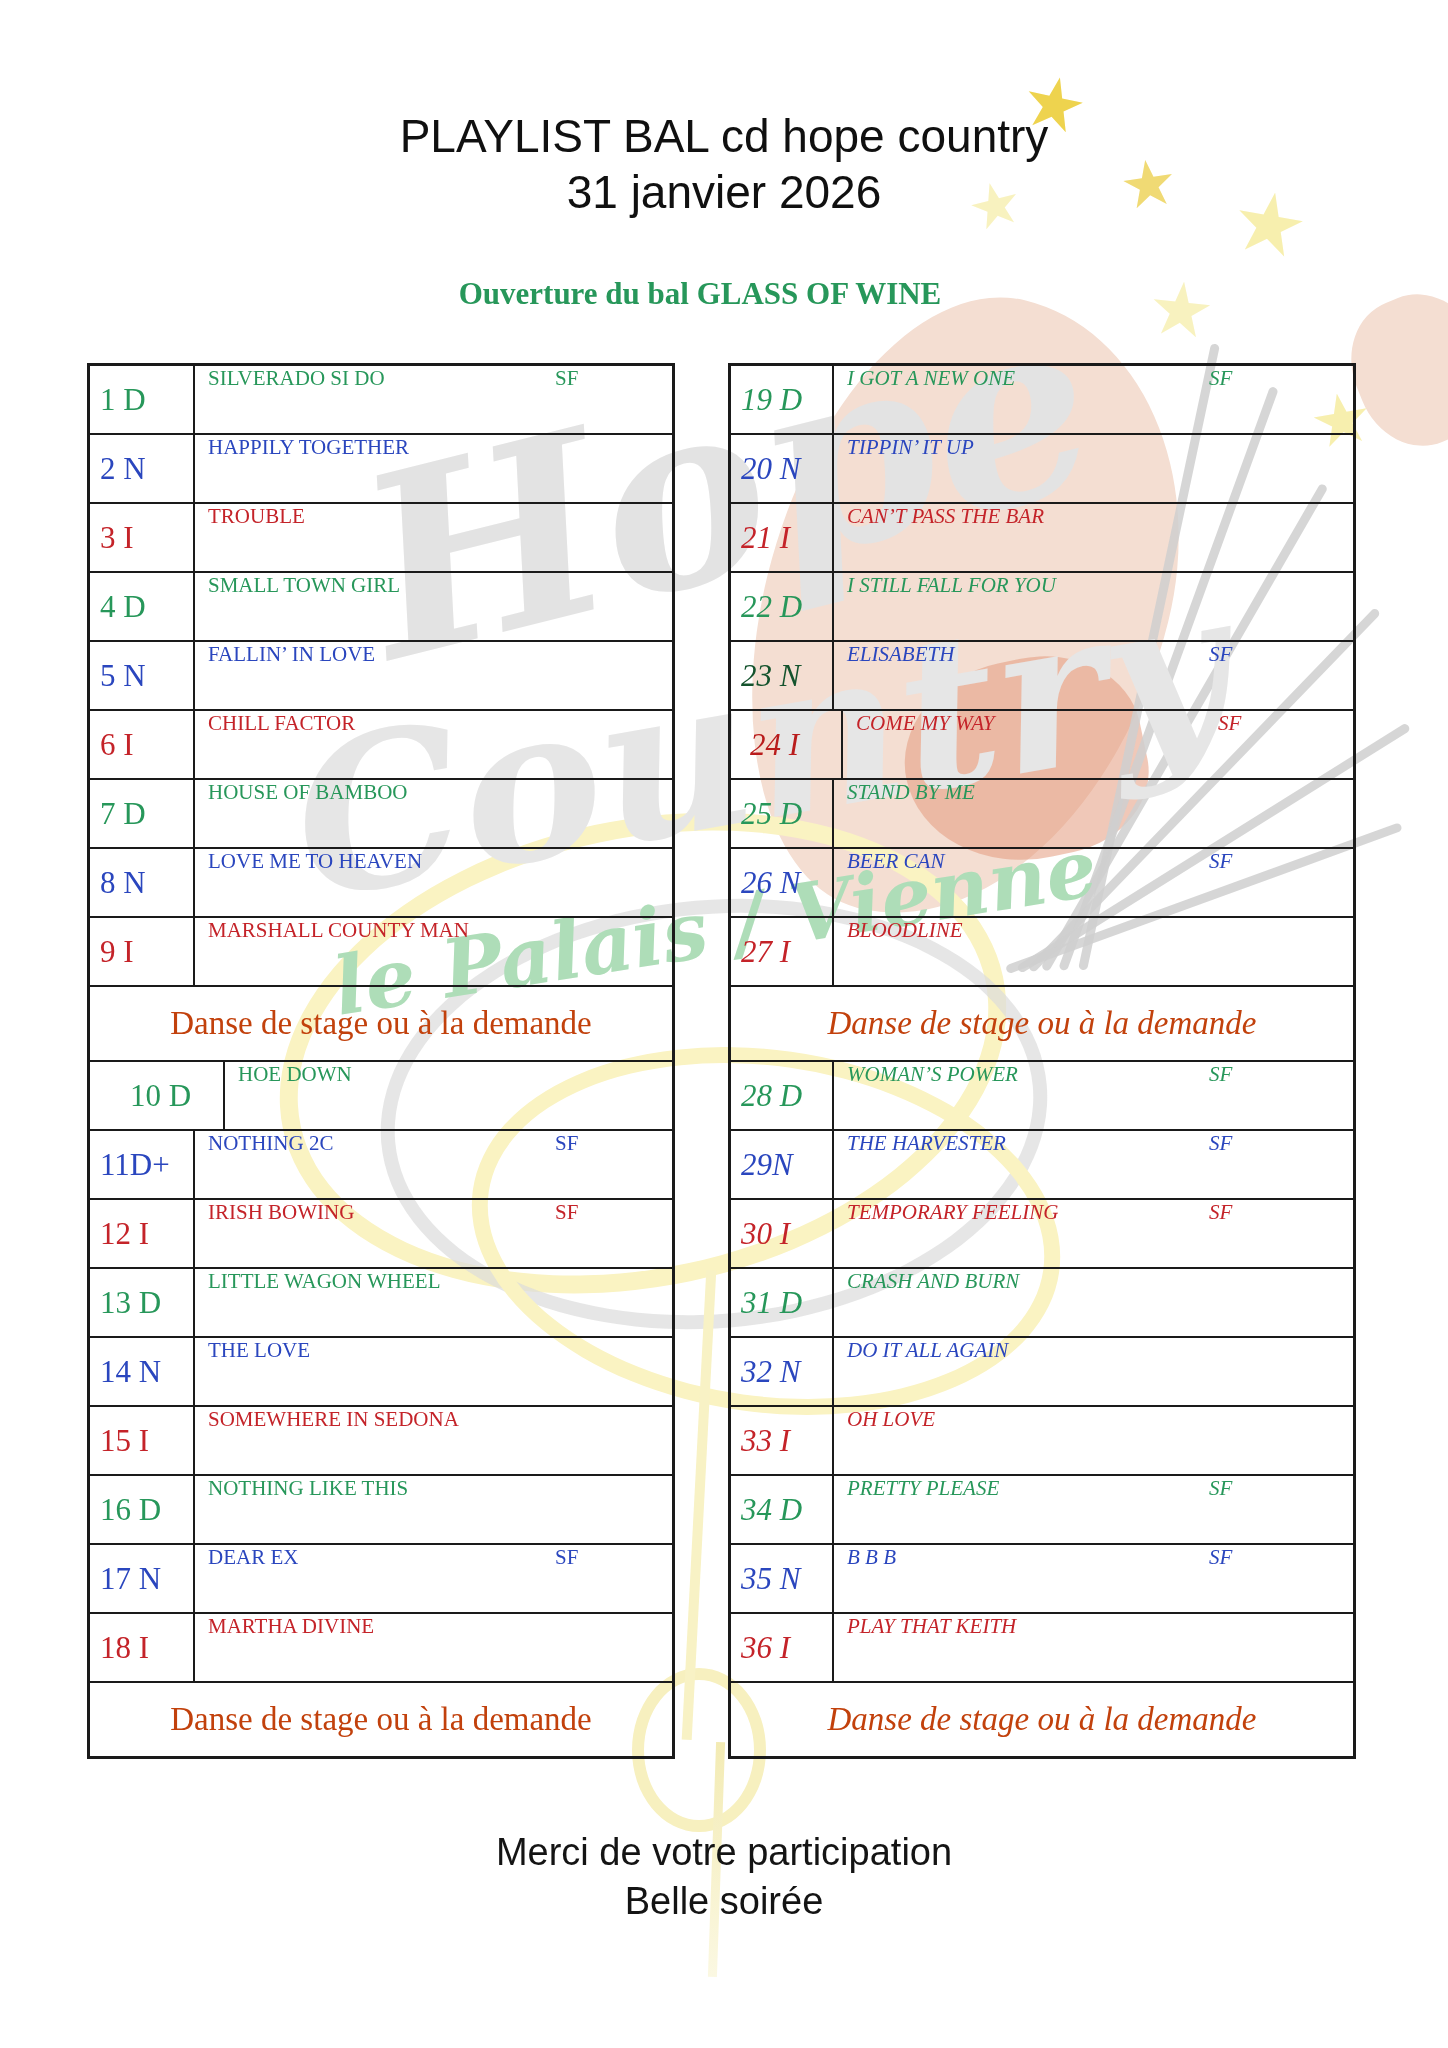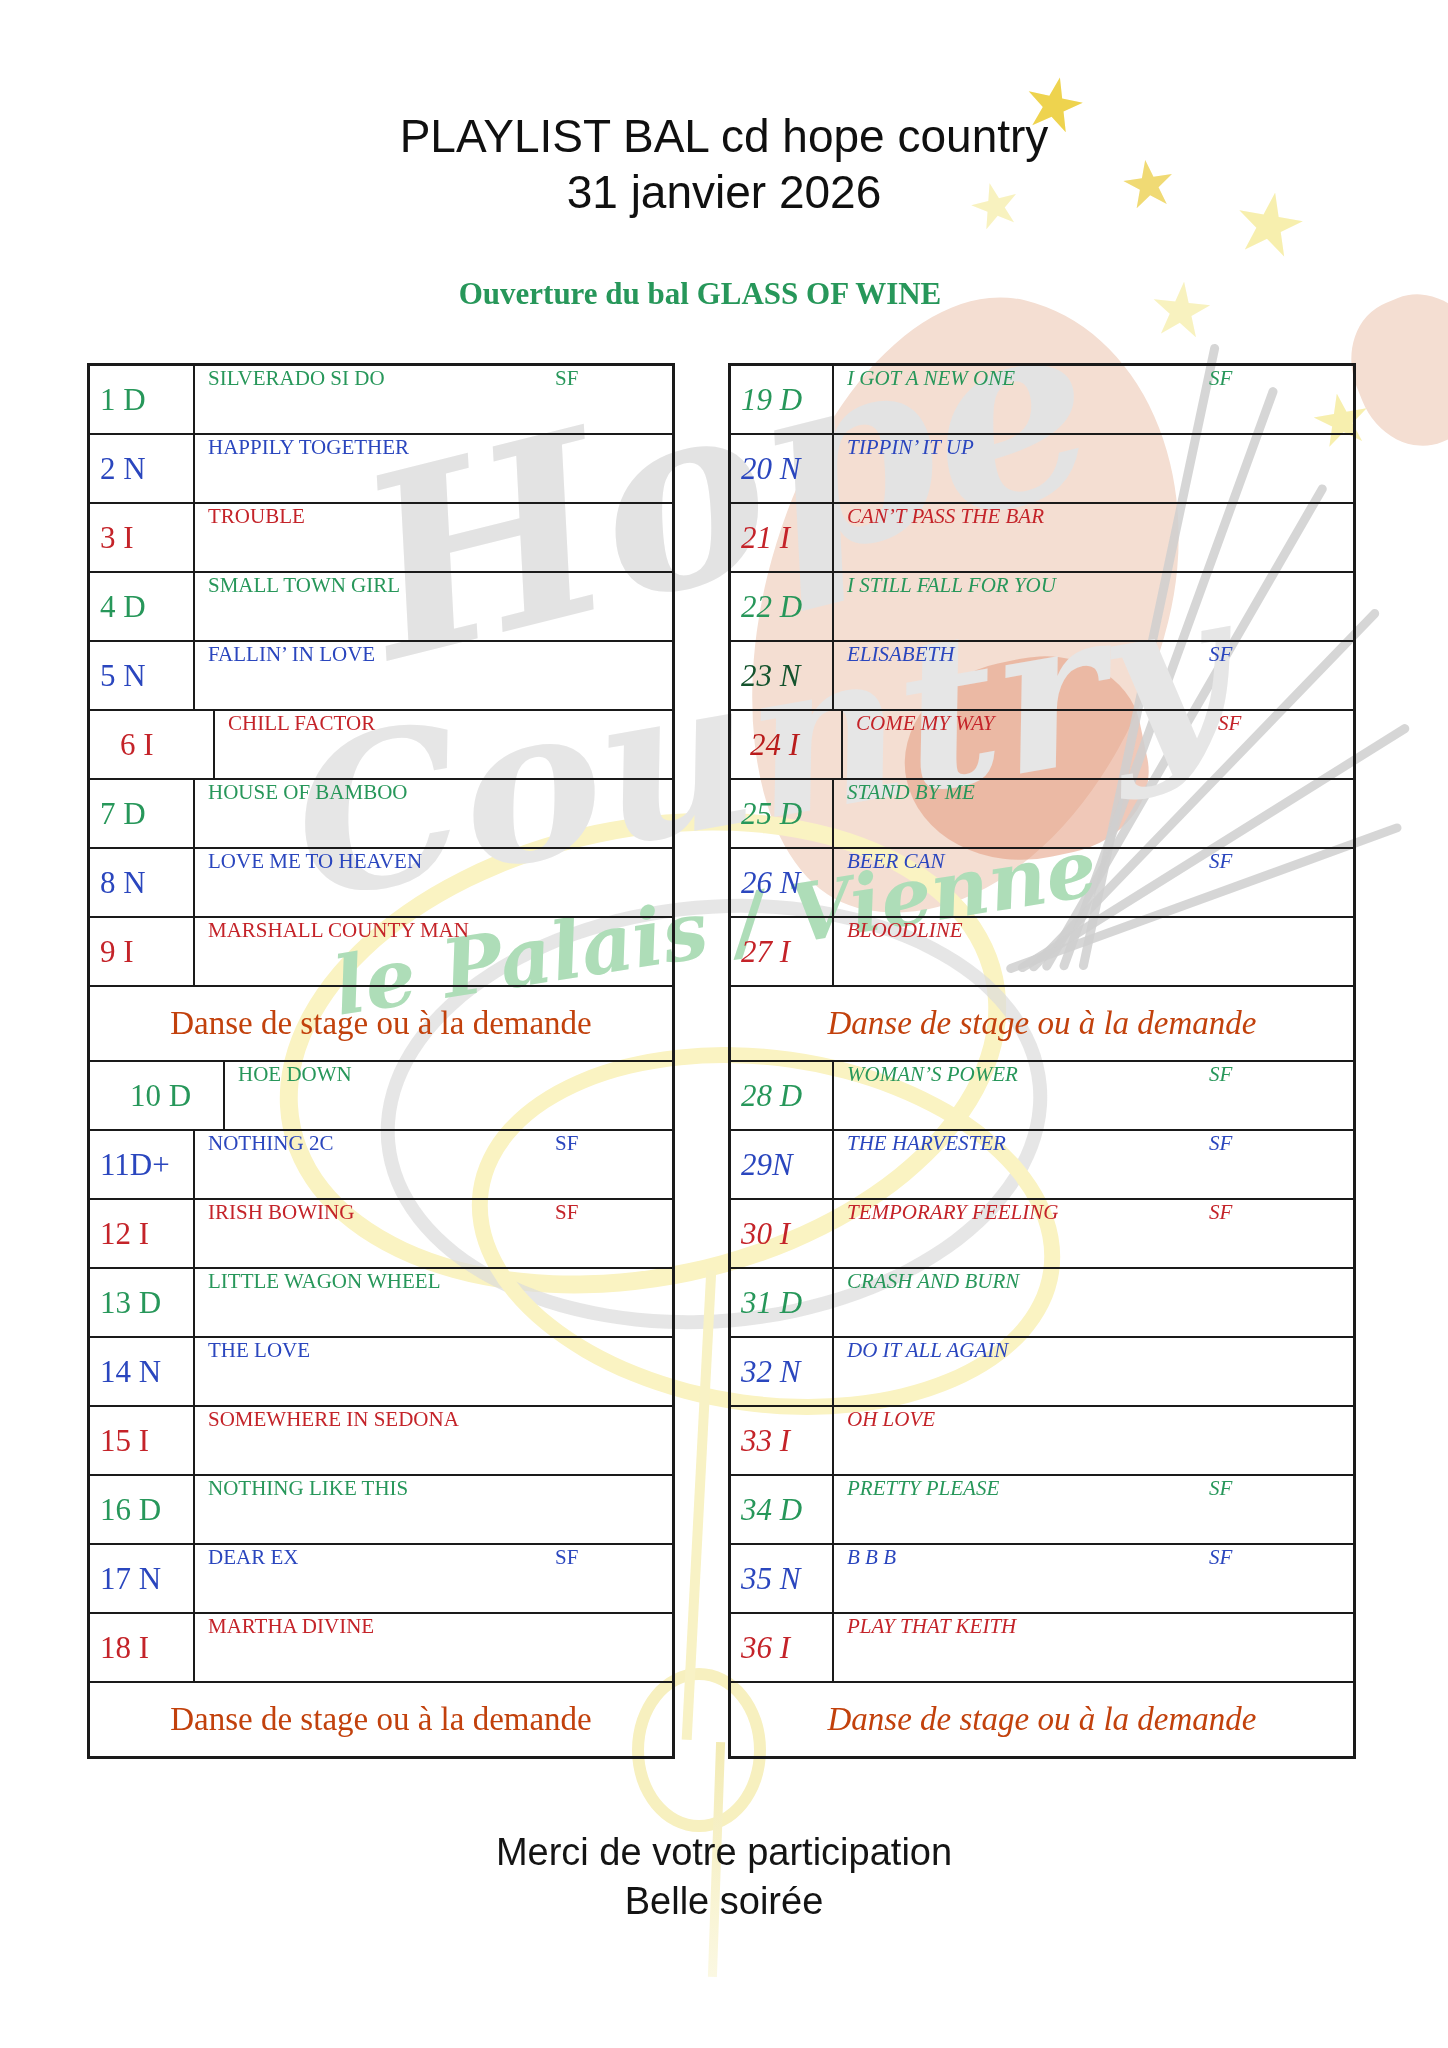--- a/index.html
+++ b/index.html
@@ -129,21 +129,21 @@
             <span style="color: rgb(39, 151, 90);">SMALL TOWN GIRL</span>
           </span>
         </div>
         <div class="song-row">
           <span class="num-cell" style="color: rgb(42, 70, 190);">5 N</span>
           <span class="song-cell">
             <span style="color: rgb(42, 70, 190);">FALLIN’ IN LOVE</span>
           </span>
         </div>
         <div class="song-row">
-          <span class="num-cell" style="color: rgb(196, 35, 41); margin-left: 20px;">6 I</span>
+          <span class="num-cell" style="color: rgb(196, 35, 41);">6 I</span>
           <span class="song-cell">
             <span style="color: rgb(196, 35, 41);">CHILL FACTOR</span>
           </span>
         </div>
         <div class="song-row">
           <span class="num-cell" style="color: rgb(39, 151, 90);">7 D</span>
           <span class="song-cell">
             <span style="color: rgb(39, 151, 90);">HOUSE OF BAMBOO</span>
           </span>
         </div>

